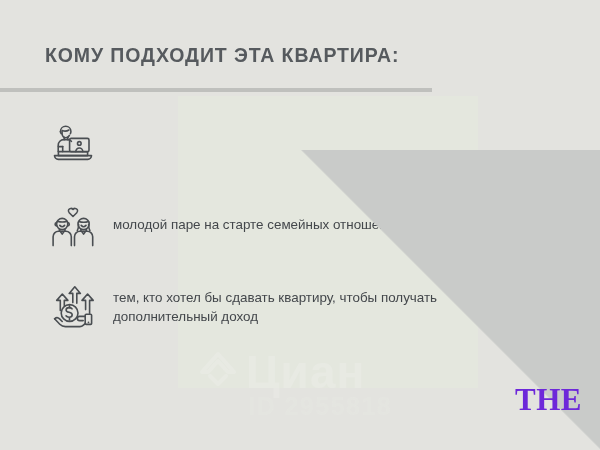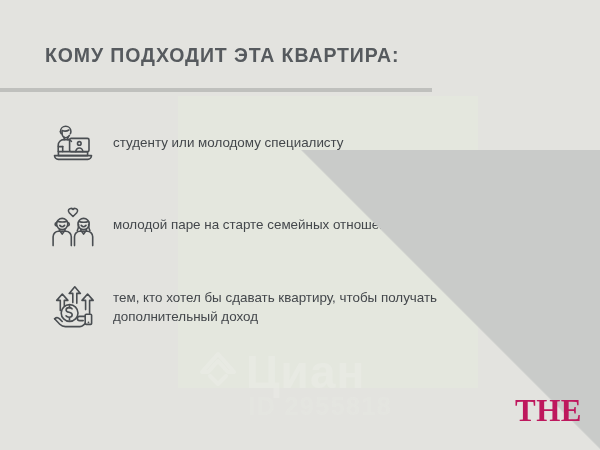--- a/index.html
+++ b/index.html
@@ -101,24 +101,24 @@
     margin-top:-4px;
     margin-left:52px;
     font-size:25px;
     font-weight:bold;
     color:#e7e8e3;
     letter-spacing:1.5px;
   }
   
   .logo{
     position:absolute;
-    right:18px;bottom:24px;
+    right:18px;bottom:35px;
     text-align:left;
     font-family:"Liberation Serif","DejaVu Serif",serif;
-    color:#be185d;
+    color:#6d28d9;
     line-height:.96;
     pointer-events:none;
   }
   .logo .l1{font-size:31px;font-weight:bold;letter-spacing:.5px;display:block;}
   .logo .l2{font-size:31px;font-weight:bold;letter-spacing:.5px;display:block;}
 </style>
 </head>
 <body>
 
 <div class="slide">
@@ -142,21 +142,20 @@
           <path d="M13.2 33.6v-6.4c0-3.1 2.5-5.6 5.6-5.6h3.6c1.6 0 3 .6 4 1.7"></path>
           <path d="M13.4 28.6h4.3"></path>
           <path d="M17.7 28.6v5"></path>
           <rect x="24.6" y="20.4" width="19.4" height="13.4" rx="1.6"></rect>
           <circle cx="34.3" cy="25.4" r="1.8"></circle>
           <path d="M30.8 33.6c0-2 1.6-3.6 3.5-3.6s3.5 1.6 3.5 3.6"></path>
           <path d="M9.5 37.6h37c0 2.1-1.7 3.8-3.8 3.8H13.3c-2.1 0-3.8-1.7-3.8-3.8z"></path>
           <path d="M13.4 33.6h29.2v4H13.4z"></path>
         </svg>
       </span>
-      <span class="txt">студенту или молодому специалисту</span>
     </div>
 
     <div class="row">
       <span class="ico">
         <svg viewBox="0 0 56 56" fill="none" stroke="#4a4e52" stroke-width="1.6" stroke-linecap="round" stroke-linejoin="round">
           <path d="M28 9.4c-1.1-1.4-3.4-1.3-4.3.3-.6 1.1-.3 2.3.5 3.1l3.8 3.7 3.8-3.7c.8-.8 1.1-2 .5-3.1-.9-1.6-3.2-1.7-4.3-.3z"></path>
           <circle cx="17.2" cy="24" r="5.6"></circle>
           <path d="M12.4 21.2c2.6.9 7.2.9 9.7 0"></path>
           <path d="M11.7 22.6c-.9 0-1.6.8-1.6 1.7 0 .9.7 1.6 1.6 1.6"></path>
           <path d="M22.7 22.6c.9 0 1.6.8 1.6 1.7 0 .9-.7 1.6-1.6 1.6"></path>

